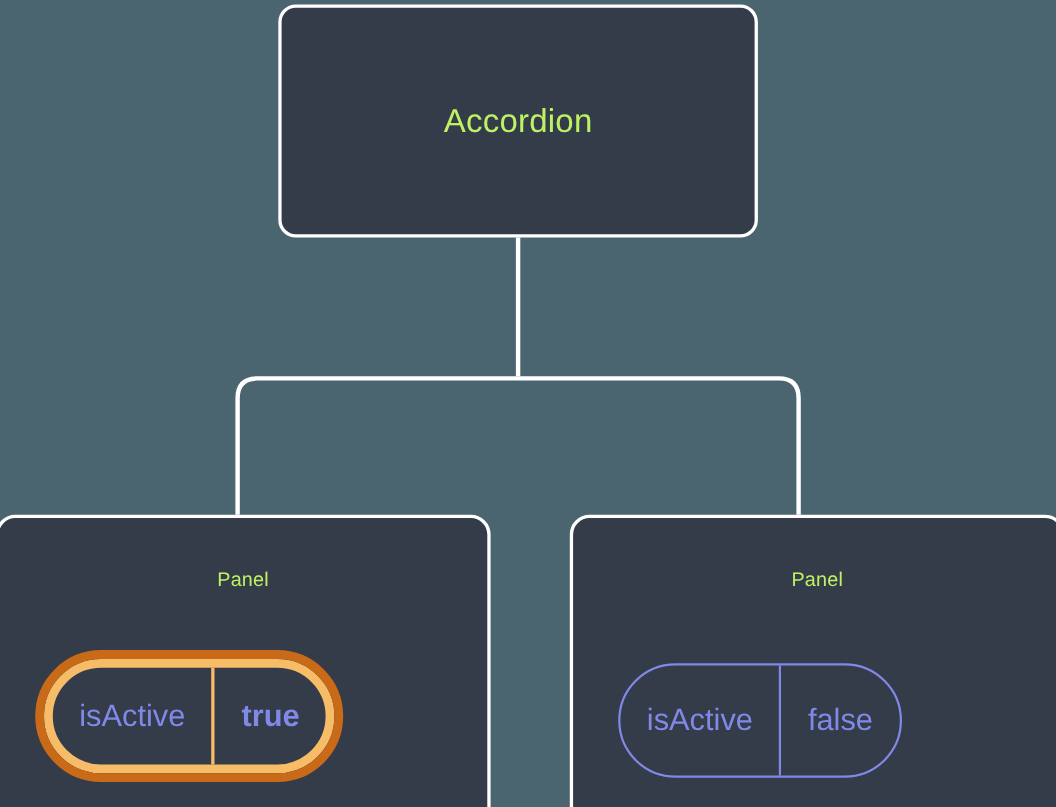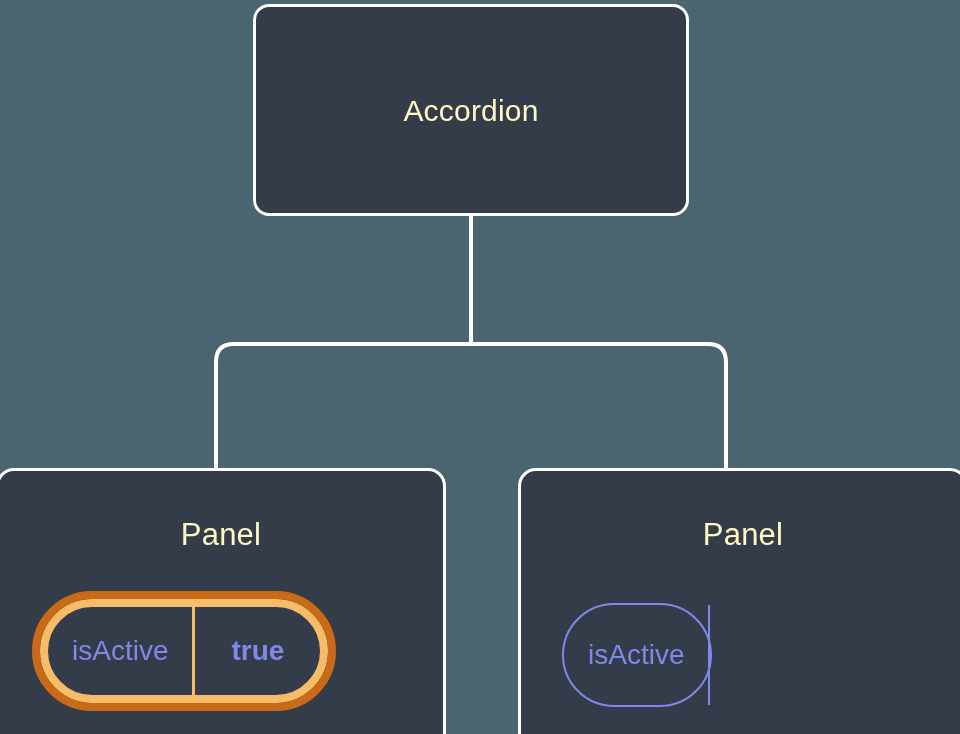--- a/index.html
+++ b/index.html
@@ -46,37 +46,37 @@
 
   .node-root {
     left: 253px;
     top: 4px;
     width: 436px;
     height: 212px;
     justify-content: center;
   }
 
   .node-title {
-    color: #fef9c3;
+    color: #bef264;
     font-size: 30px;
     font-weight: 400;
     letter-spacing: 0.2px;
     line-height: 1.1;
     white-space: nowrap;
   }
 
   .node-panel {
     top: 468px;
     height: 290px;
     padding-top: 47px;
     border-radius: 18px;
   }
 
   .node-panel .node-title {
-    font-size: 31px;
+    font-size: 18px;
   }
 
   .node-panel-left {
     left: -4px;
     width: 450px;
   }
 
   .node-panel-right {
     left: 518px;
     width: 450px;
@@ -128,21 +128,21 @@
     font-size: 28px;
     line-height: 1;
     white-space: nowrap;
   }
 
   .pill-cell-key {
     padding: 0 24px;
   }
 
   .pill-cell-val {
-    padding: 0 36px;
+    padding: 0 24px;
   }
 
   .pill-cell-val.is-bold {
     font-weight: 700;
   }
 
   .pill-divider {
     flex: 0 0 auto;
   }
 </style>
@@ -175,17 +175,18 @@
 
   </div>
 
   <div class="node node-panel node-panel-right">
     <div class="node-title">Panel</div>
 
     <div class="pill-wrap" style="left: 41px; top: 132px;">
       <div class="pill pill-plain">
         <div class="pill-cell pill-cell-key">isActive</div>
         <div class="pill-divider"></div>
+        <div class="pill-cell pill-cell-val">false</div>
       </div>
     </div>
   </div>
 
 </div>
 
 </body></html>

